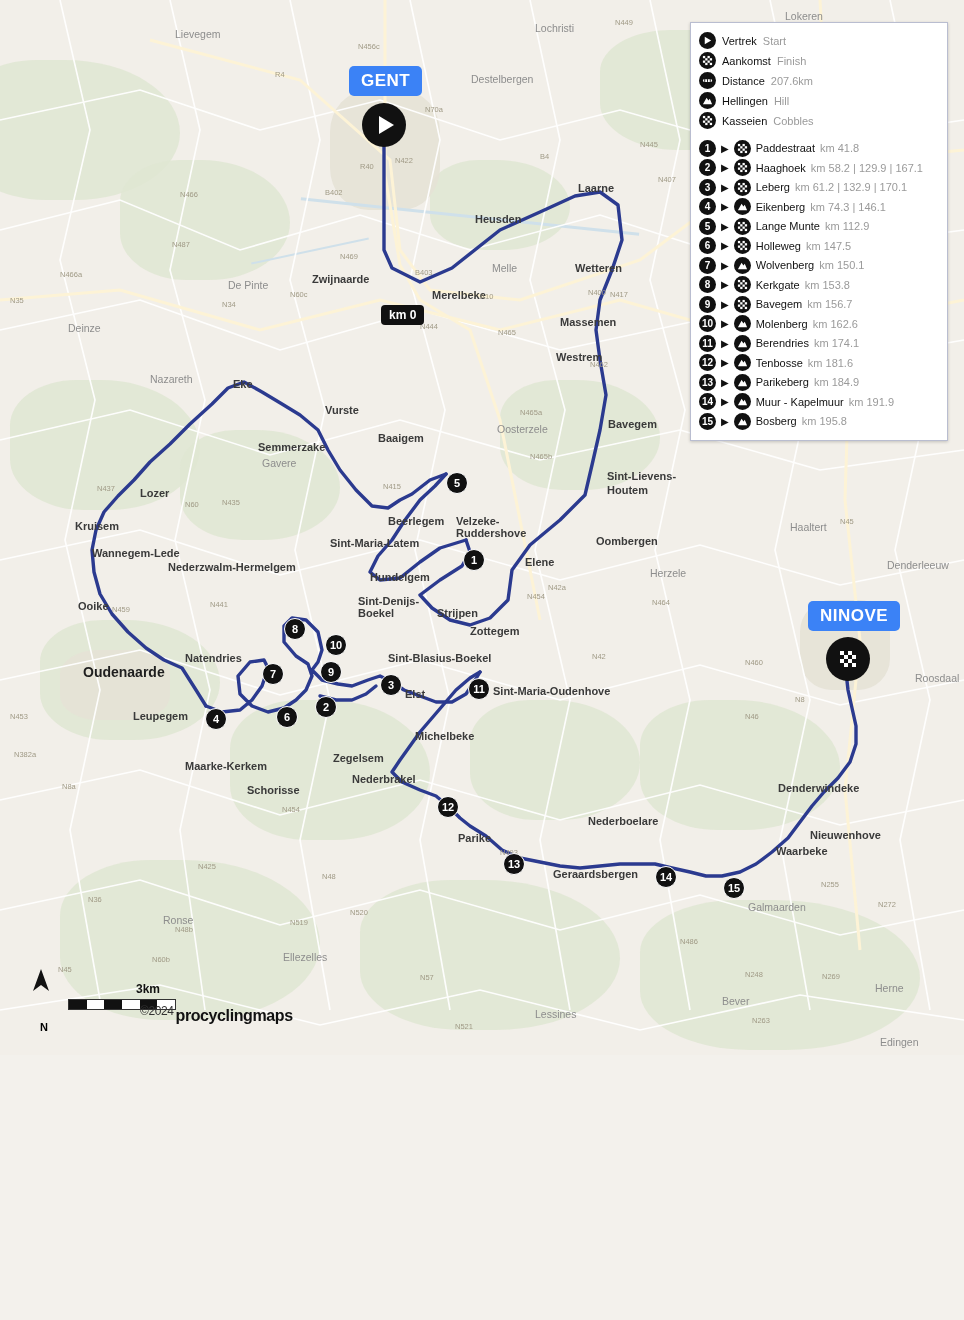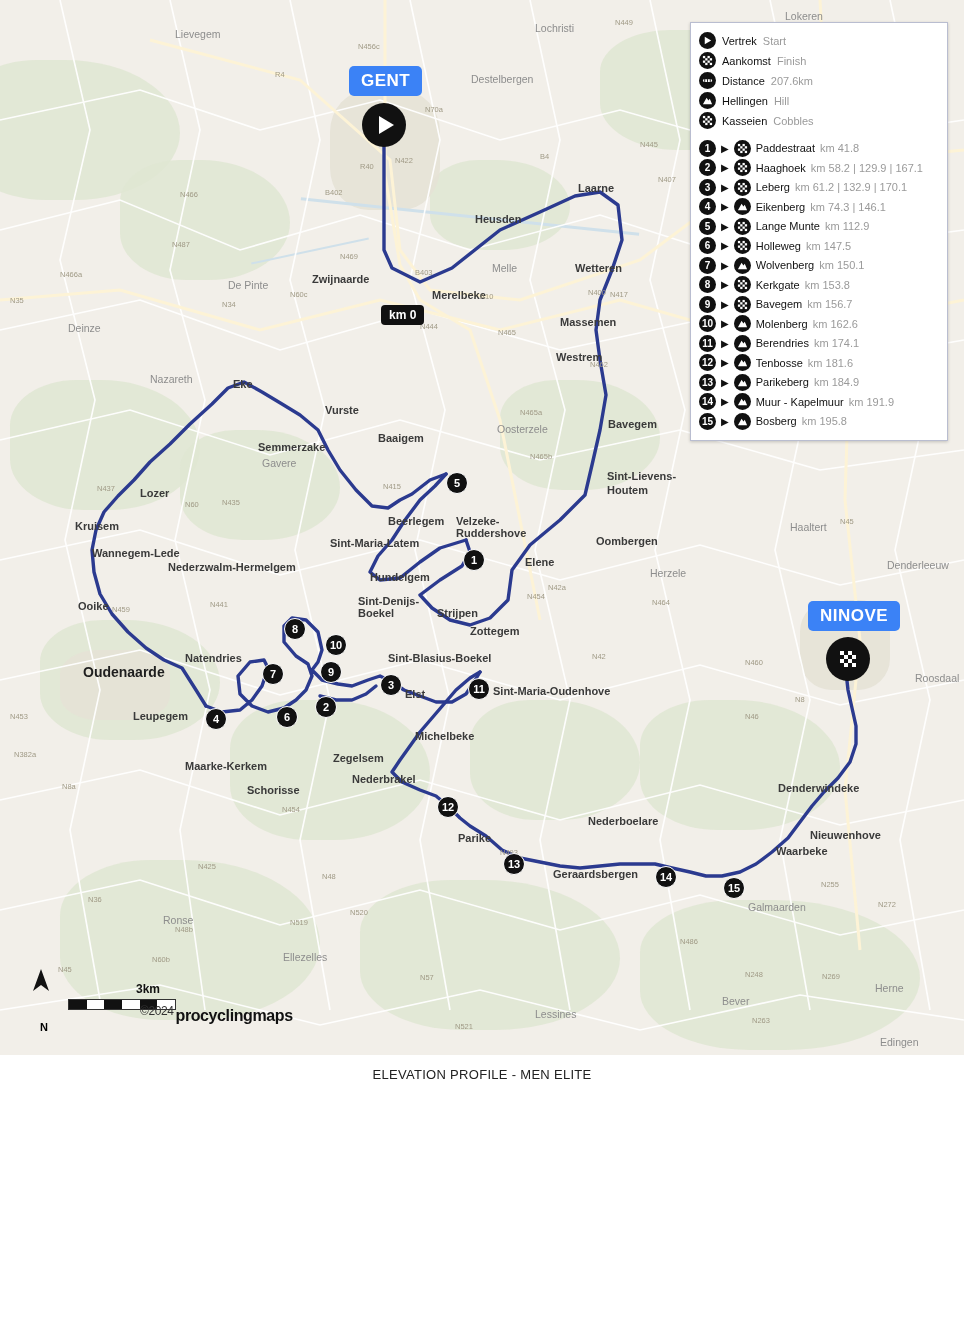--- a/index.html
+++ b/index.html
@@ -624,29 +624,13 @@
             <i></i>
             <i></i>
             <i></i>
             <i></i>
           </div>
       </div>
     </div>
     <div class="credit"><span>©2024</span><b>procyclingmaps</b></div>
   </div>
 
-  <div class="profile">
-    <div class="profile-title">ELEVATION PROFILE - MEN ELITE</div>
-
-    <div class="yaxis">
-      
-      
-      
-      
-      
-    </div>
-
-    <div id="prof-km-top"></div>
-    <div id="prof-km-bar"></div>
-    <div id="prof-pois"></div>
-
-  </div>
 </div>
 
 </body></html>

